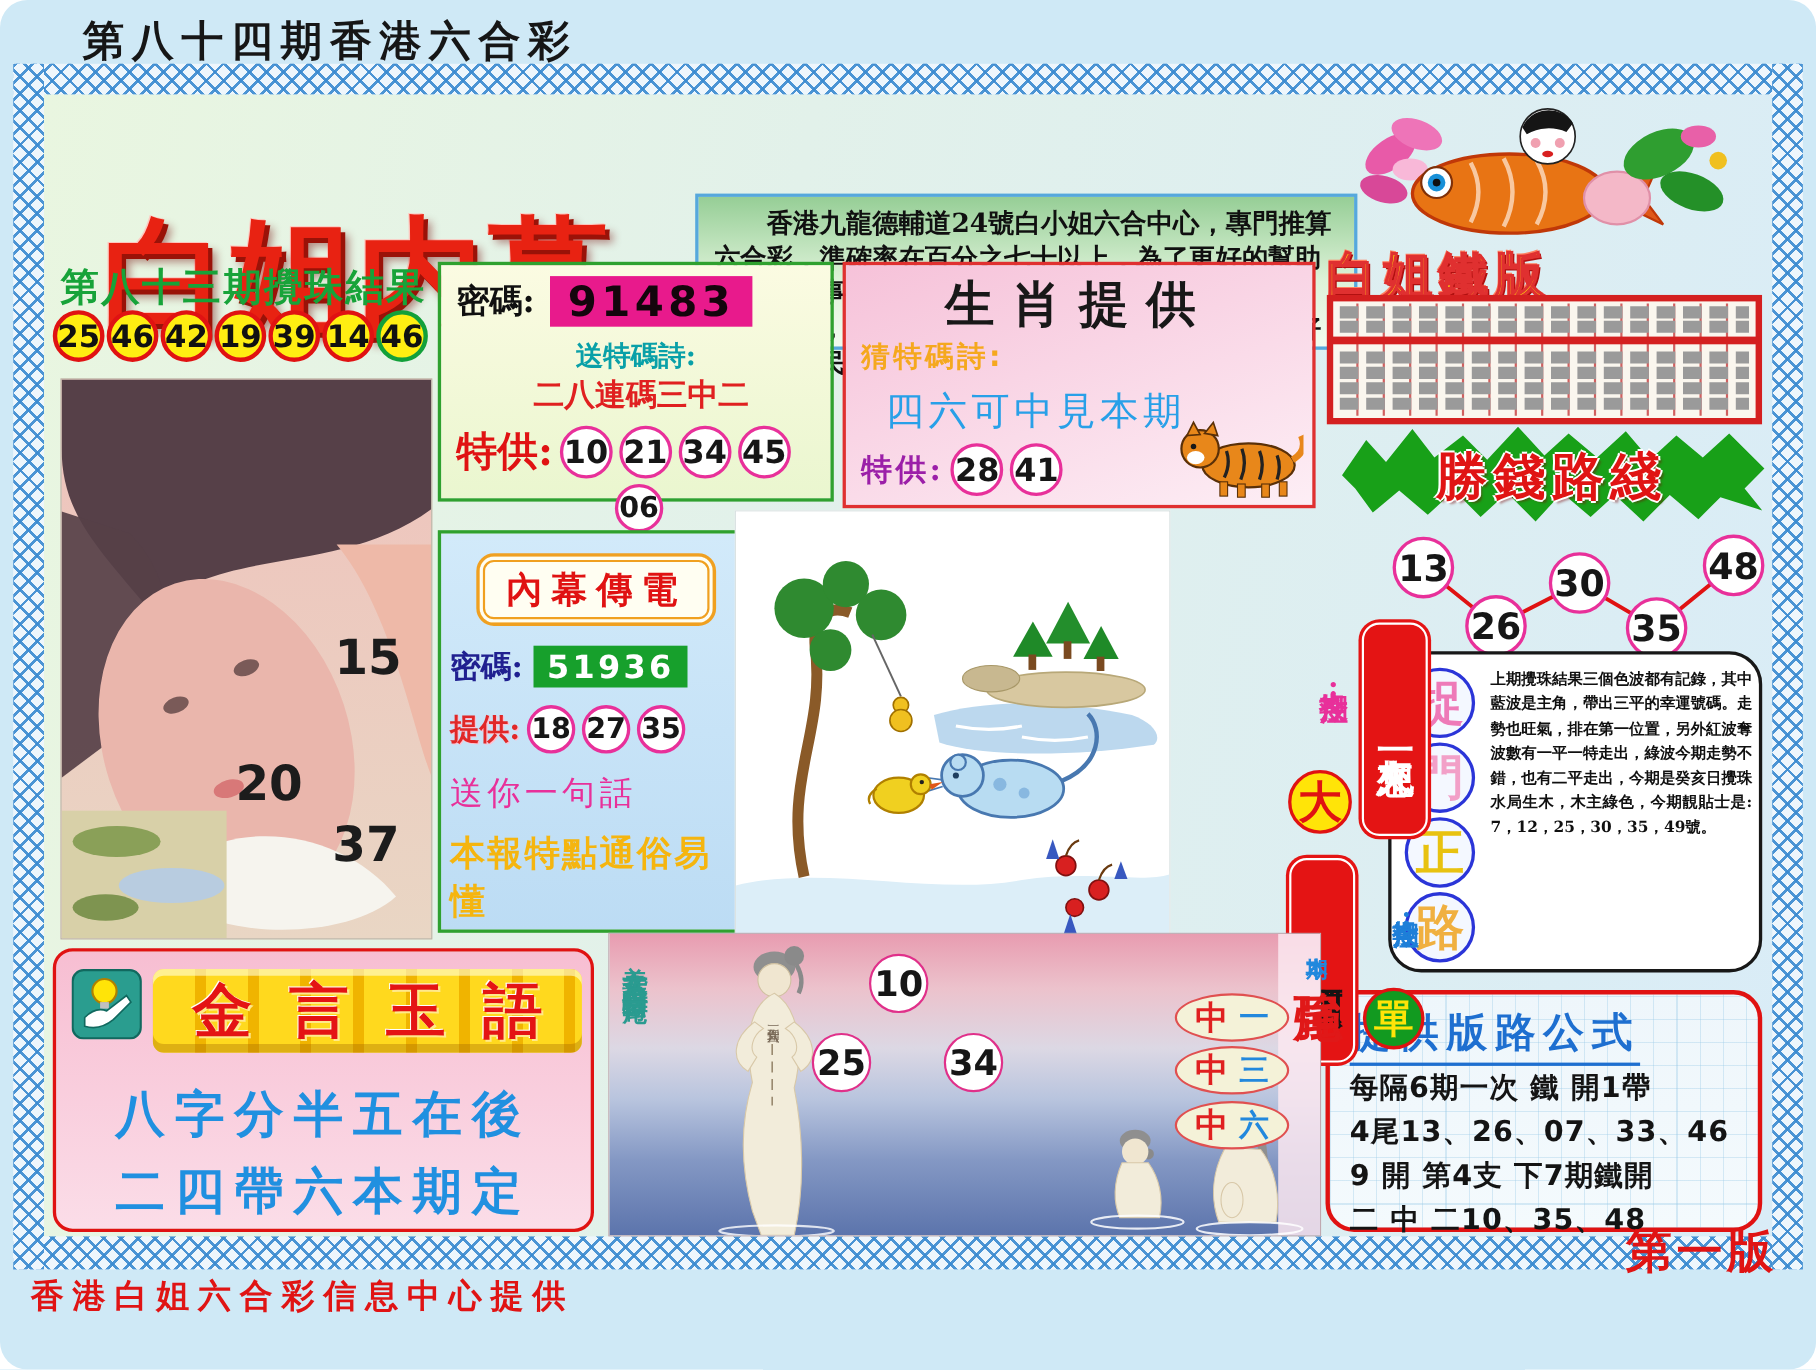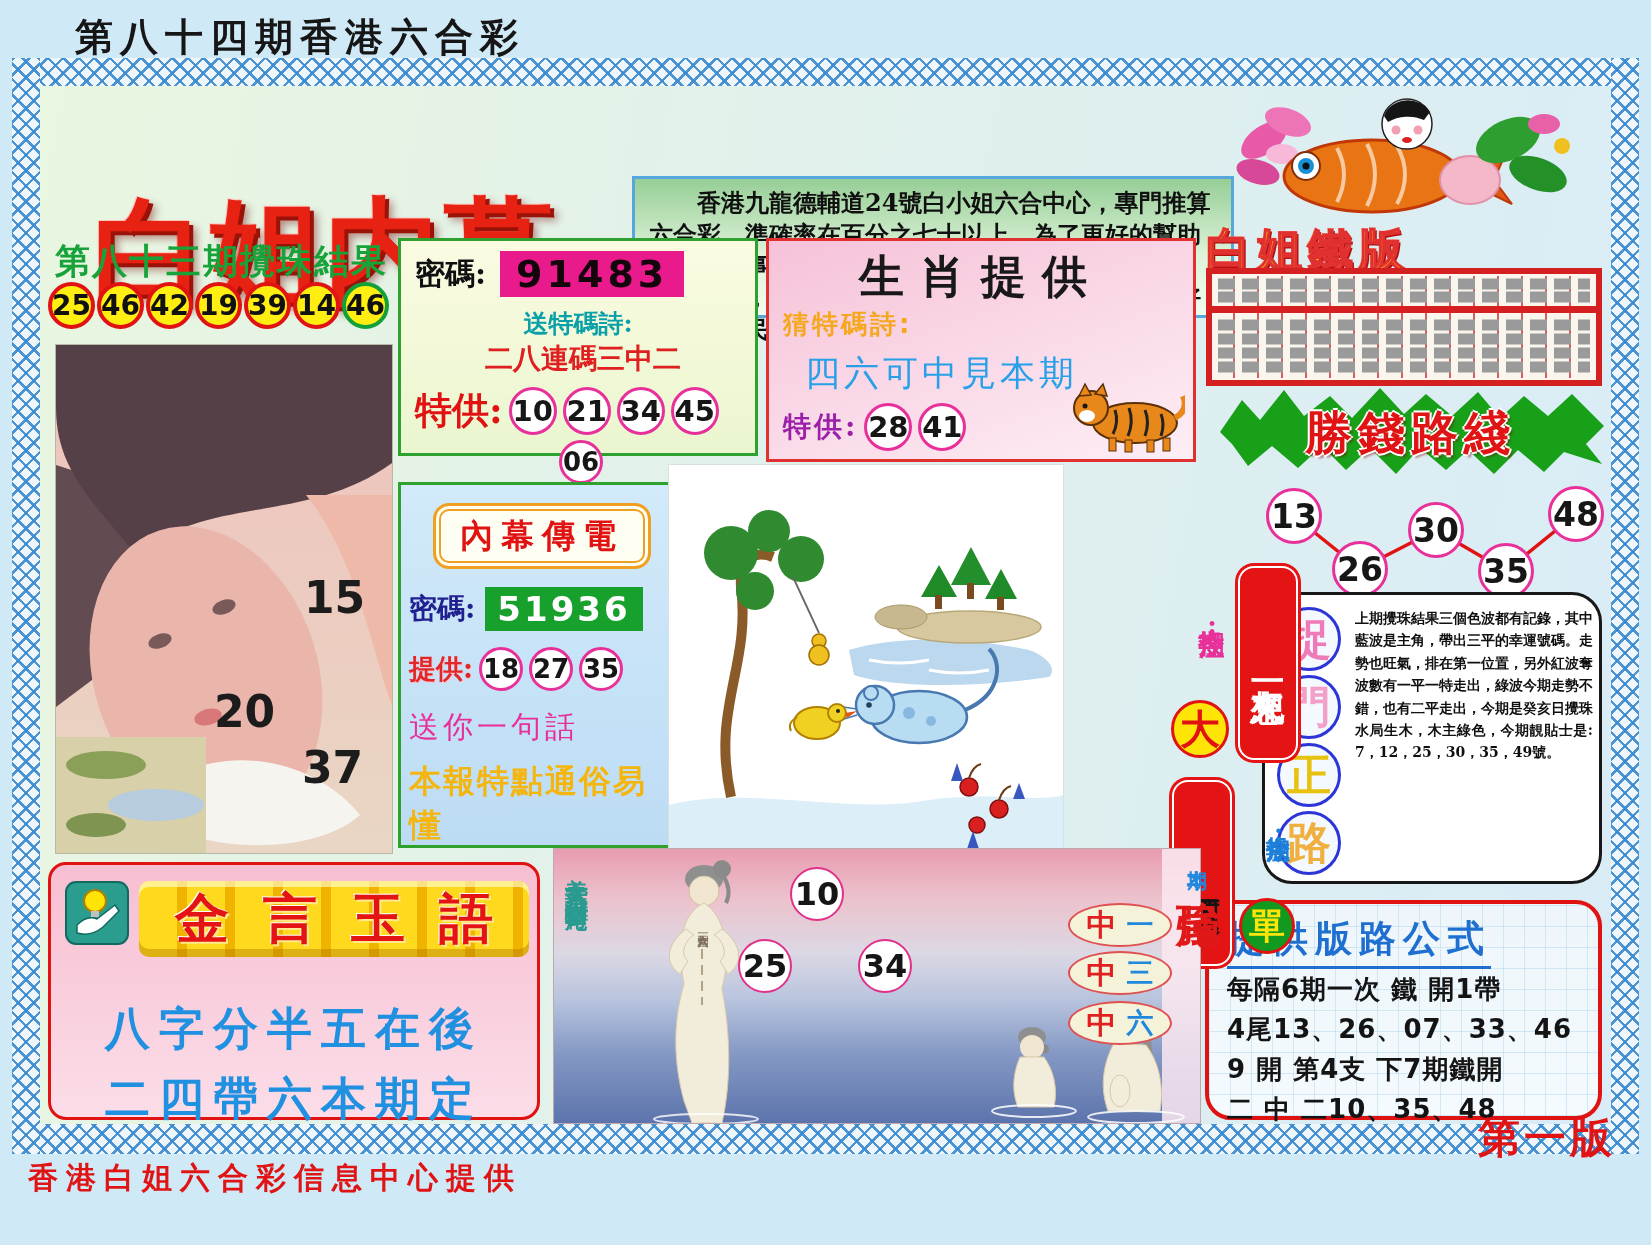--- a/index.html
+++ b/index.html
@@ -1,17 +1,17 @@
 <!DOCTYPE html>
 <html><head>
 <meta charset="utf-8">
 <style>
   html,body{margin:0;padding:0;}
   body{font-family:"DejaVu Sans","Liberation Sans",sans-serif;}
-  .page{position:relative;width:1651px;height:1245px;background:#cfe9f6;overflow:hidden;}
+  .page{position:relative;width:1651px;height:1245px;background:#cfe9f6;overflow:hidden;border-radius:25px;}
   .abs{position:absolute;}
   .serif{font-family:"DejaVu Serif","Liberation Serif",serif;}
   .vtext{writing-mode:vertical-rl;text-orientation:upright;}
   .lattice{background:
       repeating-linear-gradient(45deg, rgba(58,138,208,.9) 0 2.5px, transparent 2.5px 11px),
       repeating-linear-gradient(-45deg, rgba(58,138,208,.9) 0 2.5px, transparent 2.5px 11px),
       linear-gradient(#eef6fc,#eef6fc);}
   .content{left:40px;top:86px;width:1571px;height:1038px;
       background:linear-gradient(100deg,#e9f6e0 0%,#e2f1ea 40%,#d9ecf7 100%);}
   .header-title{left:75px;top:12px;font-size:38px;font-weight:bold;color:#161616;letter-spacing:7px;}
@@ -47,21 +47,21 @@
   .lbl-orange{font-size:26px;font-weight:bold;color:#f5a81e;letter-spacing:3px;}
   .sx-poem{font-size:35px;color:#28a0e8;margin:8px 0 6px 22px;letter-spacing:4px;}
   .lbl-purple{font-size:28px;font-weight:bold;color:#9b1fa8;letter-spacing:3px;}
   .neimu-box{left:398px;top:482px;width:288px;height:366px;border:3px solid #2fa12f;
       background:linear-gradient(180deg,#d2eafa,#bcdcf4);padding:10px 8px;}
   .neimu-frame{width:212px;height:60px;margin:8px auto 18px auto;background:#fffef2;
       border:3px solid #f0a020;border-radius:16px;box-shadow:inset 0 0 0 3px #fffef2, inset 0 0 0 5px #f0a020;
       display:flex;align-items:center;justify-content:center;
       font-size:33px;font-weight:bold;color:#e01212;letter-spacing:8px;}
   .lbl-navy{font-size:28px;font-weight:bold;color:#202090;}
-  .badge-green{background:#17a02c;color:#fff;font-size:34px;font-weight:bold;padding:2px 12px;margin-left:10px;letter-spacing:3px;}
+  .badge-green{background:#17a02c;color:#fff;font-size:29px;font-weight:bold;padding:2px 12px;margin-left:10px;letter-spacing:3px;}
   .lbl-bubble-red{font-size:27px;font-weight:bold;color:#e02828;text-shadow:1px 1px 0 #ffc0d0;}
   .neimu-note{font-size:30px;color:#e8309a;margin-top:16px;letter-spacing:4px;}
   .neimu-phrase{font-size:32px;font-weight:bold;color:#f5b50f;margin-top:12px;letter-spacing:2px;}
   .scene-frame{left:668px;top:464px;width:394px;height:396px;background:#fff;border:1px solid #d8e0e0;}
   .betcol-label-m{left:1132px;top:468px;width:58px;height:142px;font-size:26px;font-weight:bold;color:#e8309a;
       display:flex;justify-content:center;}
   .big-circle{left:1131px;top:614px;width:58px;height:58px;border-radius:50%;background:#ffe408;
       border:3px solid #e01212;box-sizing:border-box;display:flex;align-items:center;justify-content:center;
       font-size:40px;font-weight:bold;color:#e01212;}
   .red-banner{background:#e41414;border:2px solid #fff;box-shadow:0 0 0 3px #e41414;border-radius:16px;
@@ -99,21 +99,21 @@
       border-bottom:3px solid #1e6fd0;padding-bottom:2px;}
   .formula-line{font-size:26px;font-weight:bold;color:#141414;line-height:40px;letter-spacing:1px;}
   .golden-box{left:48px;top:862px;width:492px;height:258px;border:3px solid #e01212;border-radius:18px;
       background:linear-gradient(180deg,#f7bed2,#fbdde8);}
   .gold-band{position:absolute;left:88px;top:16px;width:390px;height:76px;border-radius:10px;
       background:repeating-linear-gradient(90deg,#ffd91e 0 38px,#f0b400 38px 48px);
       box-shadow:inset 0 -8px 0 rgba(160,100,0,.35), inset 0 6px 0 rgba(255,255,220,.6);
       display:flex;align-items:center;justify-content:center;gap:34px;
       font-size:54px;font-weight:bold;color:#e41414;
       text-shadow:2px 2px 0 #ffe98c,-1px -1px 0 #fff;}
-  .golden-line{position:absolute;width:100%;text-align:center;font-size:45px;font-weight:bold;color:#2090e0;letter-spacing:9px;margin-top:16px;}
+  .golden-line{position:absolute;width:100%;text-align:center;font-size:45px;font-weight:bold;color:#2090e0;letter-spacing:9px;}
   .bath-frame{left:553px;top:848px;width:646px;height:274px;border:1px solid #c0a8b0;}
   .bath-caption{position:absolute;left:8px;top:10px;height:256px;font-size:23px;font-weight:bold;color:#2a9b90;
       display:flex;justify-content:flex-start;letter-spacing:4px;}
   .bath-num{position:absolute;width:54px;height:54px;border-radius:50%;background:#fff;border:2.5px solid #e0308a;
       box-sizing:border-box;display:flex;align-items:center;justify-content:center;
       font-size:32px;font-weight:bold;color:#161616;}
   .oval-badge{position:absolute;left:514px;width:104px;height:44px;border-radius:50%;background:#f4f2d8;
       border:2.5px solid #e05050;box-sizing:border-box;display:flex;align-items:center;justify-content:center;gap:10px;}
   .oval-badge .z{font-size:30px;font-weight:bold;color:#e02020;}
   .oval-badge .n{font-size:27px;font-weight:bold;color:#2288dd;}

